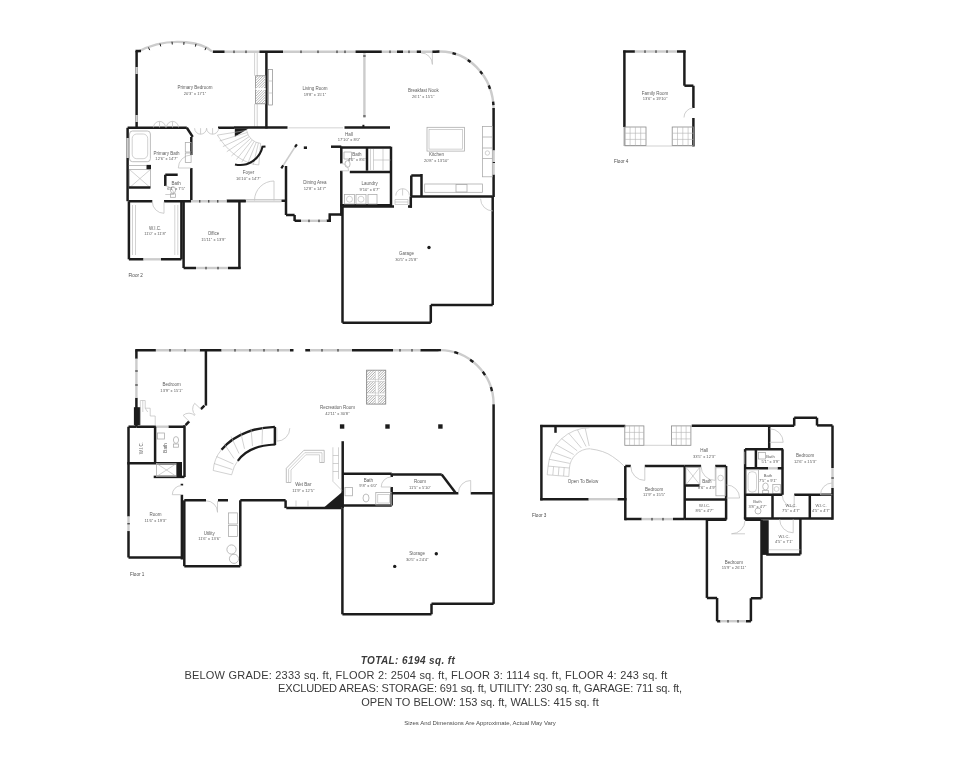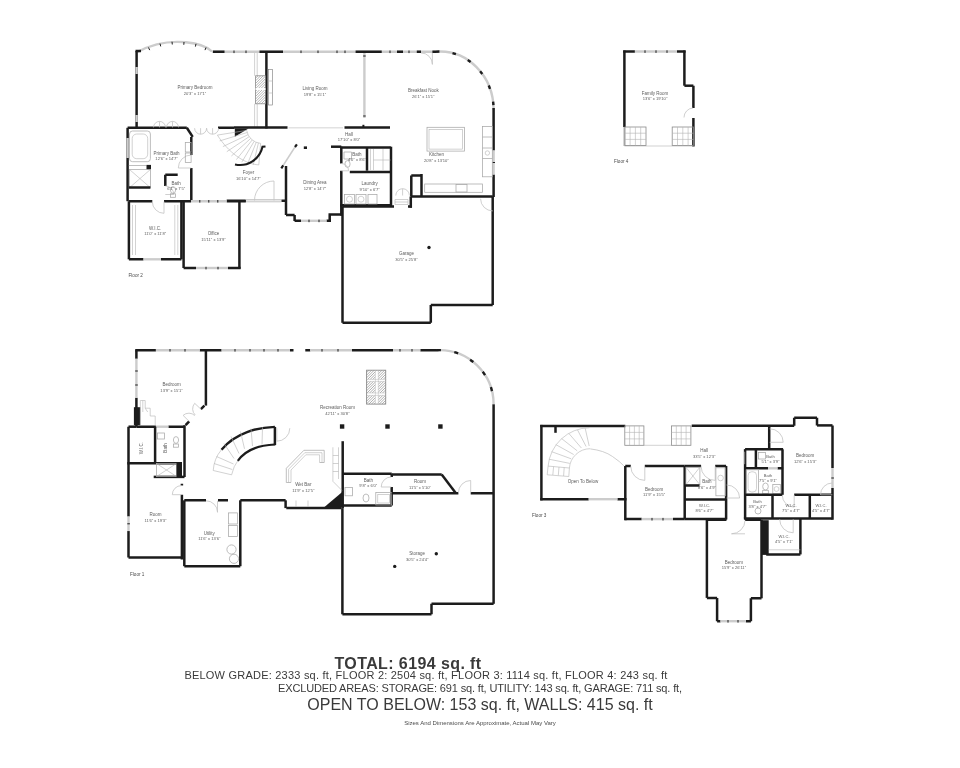--- a/index.html
+++ b/index.html
@@ -652,18 +652,18 @@
   <path class="g" d="M720.5,621.2 H745.9"></path>
   <path class="tick" d="M728,620 v2.6 M738,620 v2.6"></path>
 
   <path class="w" d="M717.1,621.2 V597.9 M717.1,597.9 H706.9"></path>
 
   <text class="rm" x="733.9" y="563.5">Bedroom</text>
   <text class="dm" x="733.9" y="569">15'9" x 26'11"</text>
 </g>
 </svg>
 
-<div class="bt" style="position:absolute;left:0;top:655.5px;width:816px;font-size:16px;font-weight:bold;letter-spacing:0.4px;line-height:1;">TOTAL: 6194 sq. ft</div>
+<div class="bt" style="position:absolute;left:0;top:655.5px;width:816px;font-size:10px;font-weight:bold;letter-spacing:0.4px;line-height:1;font-style:italic;">TOTAL: 6194 sq. ft</div>
 <div class="bt" style="position:absolute;left:0;top:669.8px;width:852px;font-size:11px;letter-spacing:0.22px;line-height:1;">BELOW GRADE: 2333 sq. ft, FLOOR 2: 2504 sq. ft, FLOOR 3: 1114 sq. ft, FLOOR 4: 243 sq. ft</div>
-<div class="bt" style="position:absolute;left:0;top:683.3px;width:960px;font-size:11px;letter-spacing:-0.15px;line-height:1;">EXCLUDED AREAS: STORAGE: 691 sq. ft, UTILITY: 143 sq. ft, GARAGE: 711 sq. ft,</div>
-<div class="bt" style="position:absolute;left:0;top:697.3px;width:960px;font-size:16px;line-height:1;">OPEN TO BELOW: 153 sq. ft, WALLS: 415 sq. ft</div>
+<div class="bt" style="position:absolute;left:0;top:683.3px;width:960px;font-size:11px;letter-spacing:-0.15px;line-height:1;">EXCLUDED AREAS: STORAGE: 691 sq. ft, UTILITY: 230 sq. ft, GARAGE: 711 sq. ft,</div>
+<div class="bt" style="position:absolute;left:0;top:697.3px;width:960px;font-size:11px;line-height:1;">OPEN TO BELOW: 153 sq. ft, WALLS: 415 sq. ft</div>
 <div class="bt" style="position:absolute;left:0;top:719.5px;width:960px;font-size:6px;color:#4a4a4a;line-height:1;">Sizes And Dimensions Are Approximate, Actual May Vary</div>
 </div>
 
 </body></html>

